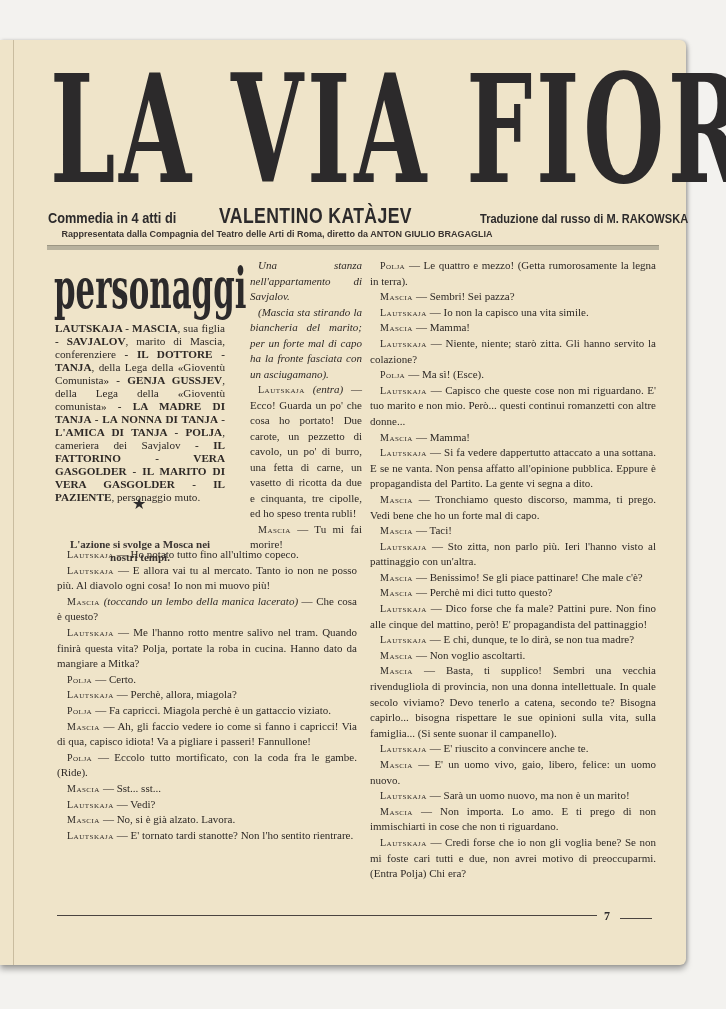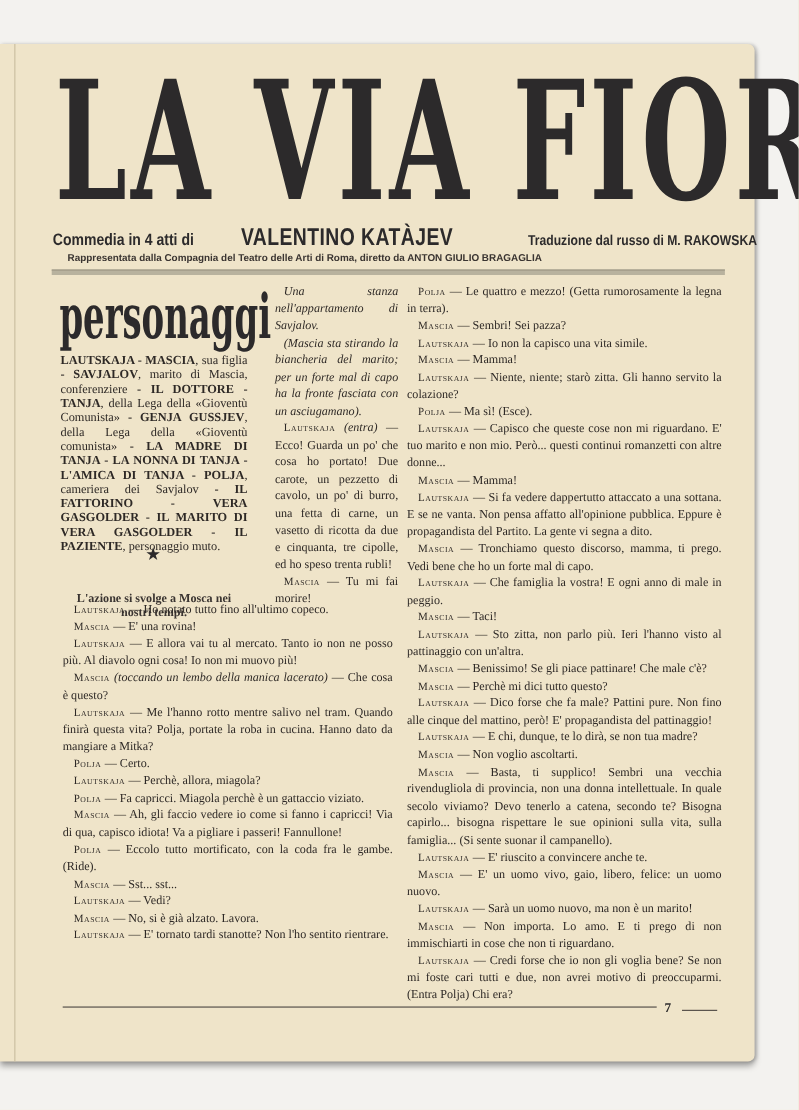--- a/index.html
+++ b/index.html
@@ -123,21 +123,20 @@
     <span>— Ecco! Guarda un po' che cosa ho portato! Due carote, un pezzetto di cavolo, un po' di burro, una fetta di carne, un vasetto di ricotta da due e cinquanta, tre cipolle, ed ho speso trenta rubli!</span>
   </p>
   <p class="ind">
     <span class="sc">Mascia</span>
     <span>— Tu mi fai morire!</span>
   </p>
 </div>
 
 <div class="col-left" id="col-left">
     <p class="line"><span class="sc">Lautskaja </span><span>— Ho notato tutto fino all'ultimo copeco.</span></p>
-    <p class="line"><span class="sc">Mascia </span><span>— E' una rovina!</span></p>
     <p class="line"><span class="sc">Lautskaja </span><span>— E allora vai tu al mercato. Tanto io non ne posso più. Al diavolo ogni cosa! Io non mi muovo più!</span></p>
     <p class="line"><span class="sc">Mascia </span><span class="it">(toccando un lembo della manica lacerato) </span><span>— Che cosa è questo?</span></p>
     <p class="line"><span class="sc">Lautskaja </span><span>— Me l'hanno rotto mentre salivo nel tram. Quando finirà questa vita? Polja, portate la roba in cucina. Hanno dato da mangiare a Mitka?</span></p>
     <p class="line"><span class="sc">Polja </span><span>— Certo.</span></p>
     <p class="line"><span class="sc">Lautskaja </span><span>— Perchè, allora, miagola?</span></p>
     <p class="line"><span class="sc">Polja </span><span>— Fa capricci. Miagola perchè è un gattaccio viziato.</span></p>
     <p class="line"><span class="sc">Mascia </span><span>— Ah, gli faccio vedere io come si fanno i capricci! Via di qua, capisco idiota! Va a pigliare i passeri! Fannullone!</span></p>
     <p class="line"><span class="sc">Polja </span><span>— Eccolo tutto mortificato, con la coda fra le gambe. (Ride).</span></p>
     <p class="line"><span class="sc">Mascia </span><span>— Sst... sst...</span></p>
     <p class="line"><span class="sc">Lautskaja </span><span>— Vedi?</span></p>
@@ -148,21 +147,20 @@
     <p class="line"><span class="sc">Polja </span><span>— Le quattro e mezzo! (Getta rumorosamente la legna in terra).</span></p>
     <p class="line"><span class="sc">Mascia </span><span>— Sembri! Sei pazza?</span></p>
     <p class="line"><span class="sc">Lautskaja </span><span>— Io non la capisco una vita simile.</span></p>
     <p class="line"><span class="sc">Mascia </span><span>— Mamma!</span></p>
     <p class="line"><span class="sc">Lautskaja </span><span>— Niente, niente; starò zitta. Gli hanno servito la colazione?</span></p>
     <p class="line"><span class="sc">Polja </span><span>— Ma sì! (Esce).</span></p>
     <p class="line"><span class="sc">Lautskaja </span><span>— Capisco che queste cose non mi riguardano. E' tuo marito e non mio. Però... questi continui romanzetti con altre donne...</span></p>
     <p class="line"><span class="sc">Mascia </span><span>— Mamma!</span></p>
     <p class="line"><span class="sc">Lautskaja </span><span>— Si fa vedere dappertutto attaccato a una sottana. E se ne vanta. Non pensa affatto all'opinione pubblica. Eppure è propagandista del Partito. La gente vi segna a dito.</span></p>
     <p class="line"><span class="sc">Mascia </span><span>— Tronchiamo questo discorso, mamma, ti prego. Vedi bene che ho un forte mal di capo.</span></p>
-    <p class="line"><span class="sc">Lautskaja </span><span>— Che famiglia la vostra! E ogni anno di male in peggio.</span></p>
     <p class="line"><span class="sc">Mascia </span><span>— Taci!</span></p>
     <p class="line"><span class="sc">Lautskaja </span><span>— Sto zitta, non parlo più. Ieri l'hanno visto al pattinaggio con un'altra.</span></p>
     <p class="line"><span class="sc">Mascia </span><span>— Benissimo! Se gli piace pattinare! Che male c'è?</span></p>
     <p class="line"><span class="sc">Mascia </span><span>— Perchè mi dici tutto questo?</span></p>
     <p class="line"><span class="sc">Lautskaja </span><span>— Dico forse che fa male? Pattini pure. Non fino alle cinque del mattino, però! E' propagandista del pattinaggio!</span></p>
     <p class="line"><span class="sc">Lautskaja </span><span>— E chi, dunque, te lo dirà, se non tua madre?</span></p>
     <p class="line"><span class="sc">Mascia </span><span>— Non voglio ascoltarti.</span></p>
     <p class="line"><span class="sc">Mascia </span><span>— Basta, ti supplico! Sembri una vecchia rivendugliola di provincia, non una donna intellettuale. In quale secolo viviamo? Devo tenerlo a catena, secondo te? Bisogna capirlo... bisogna rispettare le sue opinioni sulla vita, sulla famiglia... (Si sente suonar il campanello).</span></p>
     <p class="line"><span class="sc">Lautskaja </span><span>— E' riuscito a convincere anche te.</span></p>
     <p class="line"><span class="sc">Mascia </span><span>— E' un uomo vivo, gaio, libero, felice: un uomo nuovo.</span></p>

